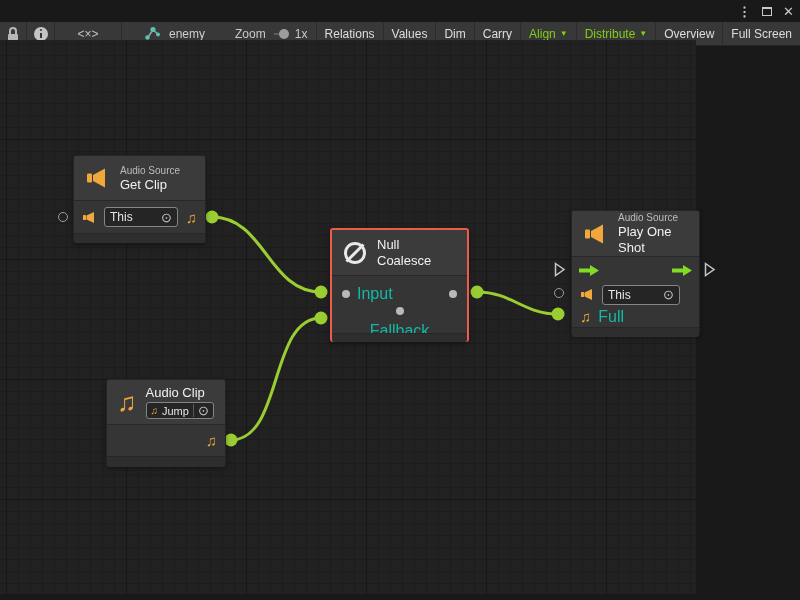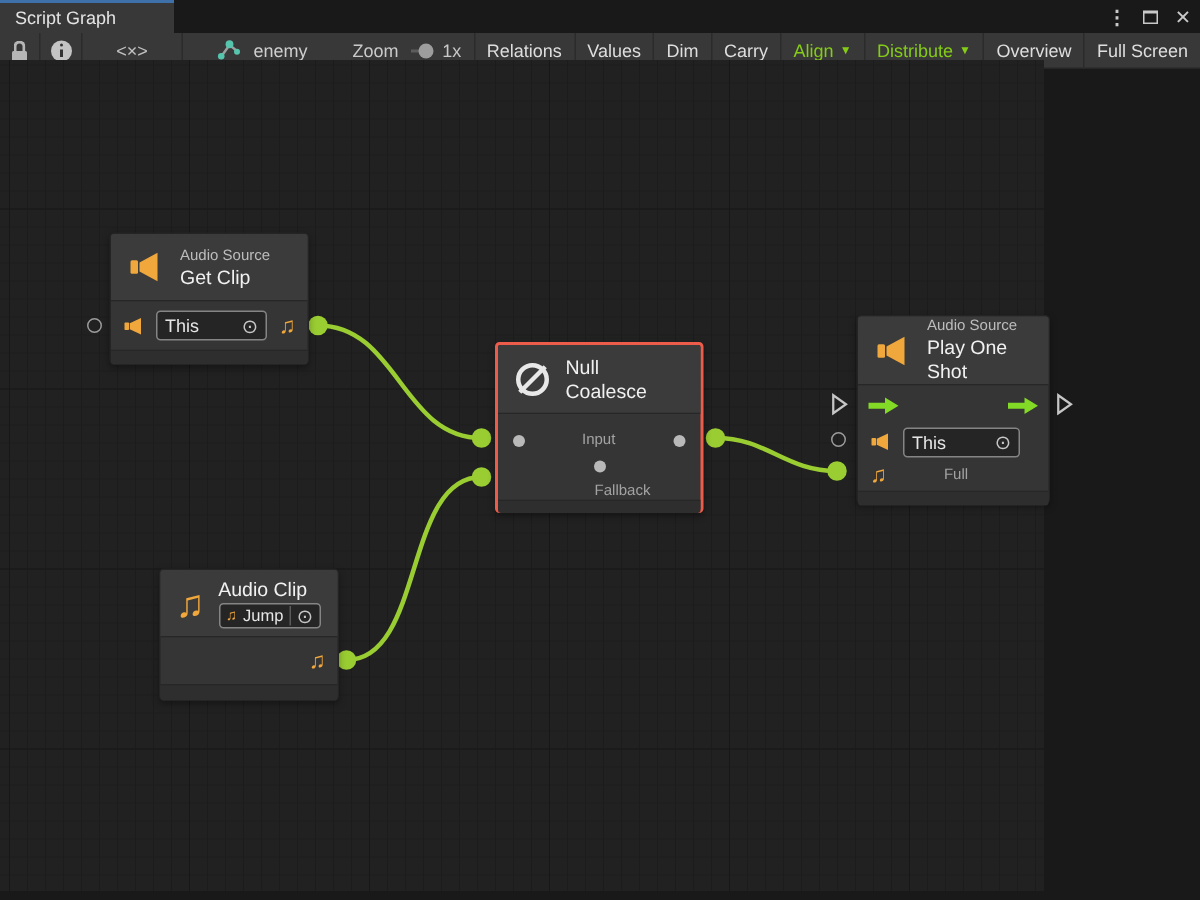--- a/index.html
+++ b/index.html
@@ -72,42 +72,39 @@
     border-radius:0 0 2px 2px; margin-top:auto; }
   .row { display:flex; align-items:center; gap:7px; padding:0 8px; flex:none; }
   .amber { color:#f0a73c; }
   .note { font-size:15px; line-height:1; }
   .note.big { font-size:26px; }
   .objfield { height:20px; background:#252525; border:1px solid #858585; border-radius:3px;
     display:flex; align-items:center; padding:0 5px; font-size:12px; color:#e6e6e6;
     gap:6px; }
   .objfield .grow { flex:1; }
   .target { font-size:13px; color:#c7c7c7; line-height:1; }
-  .portlabel { font-size:10px; color:#a3a3a3;margin-left:31px; }
+  .portlabel { font-size:16px; color:#14b8a6; }
   .graydot { width:8px; height:8px; border-radius:50%; background:#b9b9b9; flex:none; }
 
   
   .port-circle { position:absolute; z-index:2; width:10px; height:10px; border-radius:50%;
     border:1.5px solid #9c9c9c; background:transparent; }
   .port-tri { position:absolute; z-index:2; width:13px; height:15px; }
 
   .speaker-lg { width:27px; height:22px; flex:none; }
   .speaker-sm { width:15px; height:13px; flex:none; }
   .nullicon { width:26px; height:26px; flex:none; }
   .flowarrow { width:22px; height:13px; }
 </style>
 </head>
 <body>
 
 <div class="window">
 
   <div class="tabbar">
-    <div class="tab">
-      <span>Script Graph</span>
-    </div>
     <div class="titlebar-controls">
       <span class="tb-menu">⋮</span>
       <span class="tb-max"></span>
       <span class="tb-close">✕</span>
     </div>
   </div>
 
   <div class="toolbar">
     <div class="ticon lockcell">
       <div class="lock">

